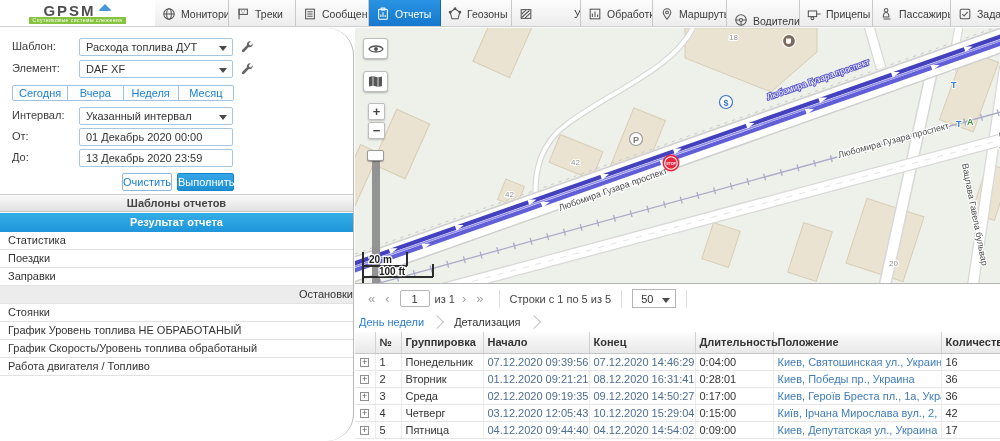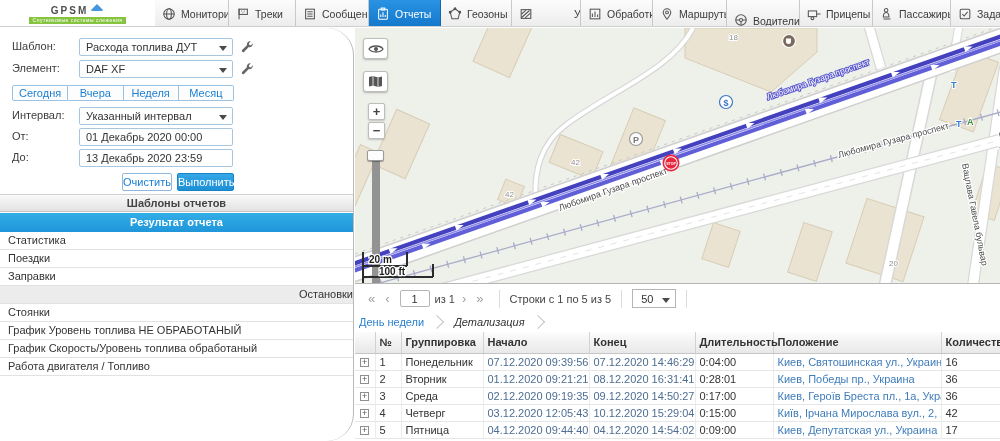--- a/index.html
+++ b/index.html
@@ -3,21 +3,21 @@
 <meta charset="utf-8">
 <style>
   * { margin:0; padding:0; box-sizing:border-box; }
   html,body { font-family:"Liberation Sans", sans-serif; background:#fff; }
   #app { position:relative; width:1000px; height:441px; overflow:hidden; background:#fff; font-size:11px; color:#333; }
 
   
   #topbar { position:absolute; left:0; top:0; width:1000px; height:27px; background:#fff; border-bottom:1px solid #cfcfcf; display:flex; overflow:hidden; }
   #logo { width:155px; height:27px; display:flex; flex-direction:column; align-items:center; justify-content:center; flex:0 0 auto; }
   #logo .logo-row { display:flex; align-items:flex-start; line-height:13px; }
-  #logo .logo-text { font-size:10px; font-weight:bold; letter-spacing:2px; color:#4f4f4f; }
+  #logo .logo-text { font-size:15px; font-weight:bold; letter-spacing:2px; color:#4f4f4f; }
   #logo .logo-mark { width:0; height:0; border-left:7px solid transparent; border-right:7px solid transparent; border-bottom:7px solid #4596dc; border-radius:3px; margin:0 0 3px 2px; }
   #logo .logo-tagline { font-size:5px; line-height:7px; background:#86c440; color:#fff; padding:0 4px; letter-spacing:.5px; white-space:nowrap; }
   .tab { height:27px; display:flex; align-items:center; padding-left:7px; background:linear-gradient(#fcfcfc,#ececec); border-right:1px solid #c9c9c9; color:#3a3a3a; flex:0 0 auto; overflow:hidden; cursor:pointer; }
   .tab .tab-icon { width:14px; height:14px; margin-right:5px; flex:0 0 auto; display:flex; }
   .tab .tab-icon svg { width:14px; height:14px; stroke:#555; }
   .tab .tab-label { font-size:10.5px; white-space:nowrap; overflow:hidden; }
   .tab.active { background:linear-gradient(#2a93e2,#1478cc); color:#fff; border-right-color:#1068b4; }
   .tab.active .tab-icon svg { stroke:#fff; }
 
   
@@ -63,21 +63,21 @@
   .pg-of { color:#444; margin-right:2px; }
   .pg-sep { width:1px; height:18px; background:#dcdcdc; margin:0 10px; }
   #pg-info { color:#444; }
   #pg-size { position:relative; width:44px; height:19px; border:1px solid #b5b5b5; border-radius:0; background:#fff; display:flex; align-items:center; padding-left:8px; cursor:pointer; }
   #pg-size .sel-arrow { position:absolute; right:5px; top:8px; width:0; height:0; border-left:4px solid transparent; border-right:4px solid transparent; border-top:5px solid #4a4a4a; }
 
   
   #crumbs { position:absolute; left:0; top:284px; width:722px; height:20px; display:flex; align-items:center; padding-left:4px; background:#fff; }
   .crumb { font-size:11px; cursor:pointer; }
   .crumb.link { color:#2a7fd0; }
-  .crumb.active { color:#333;font-style:italic; }
+  .crumb.active { color:#333; }
   .crumb-arrow { width:10px; height:10px; border-top:1px solid #c4c4c4; border-right:1px solid #c4c4c4; transform:rotate(45deg); margin:0 12px 0 8px; }
 
   
   #result-table { position:absolute; left:0; top:304px; width:645px; border-collapse:collapse; table-layout:fixed; }
   #result-table th { background:linear-gradient(#fcfcfc,#e8e8e8); border-bottom:1px solid #c6c6c6; border-right:1px solid #d2d2d2; font-weight:bold; font-size:11px; color:#333; text-align:left; padding:3px 4px; height:21px; }
   #result-table td { border-bottom:1px solid #e6e6e6; border-right:1px solid #ececec; font-size:11px; padding:0 4px; height:17px; line-height:16px; white-space:nowrap; overflow:hidden; }
   #result-table td:last-child, #result-table th:last-child { border-right:none; }
   td.c-date { color:#4d6d91; }
   td.c-loc { color:#3f7cba; cursor:pointer; }
   .expand-box { display:inline-block; width:9px; height:9px; border:1px solid #8f8f8f; background:#fff; color:#555; font-size:9px; line-height:7px; text-align:center; vertical-align:middle; cursor:pointer; }

